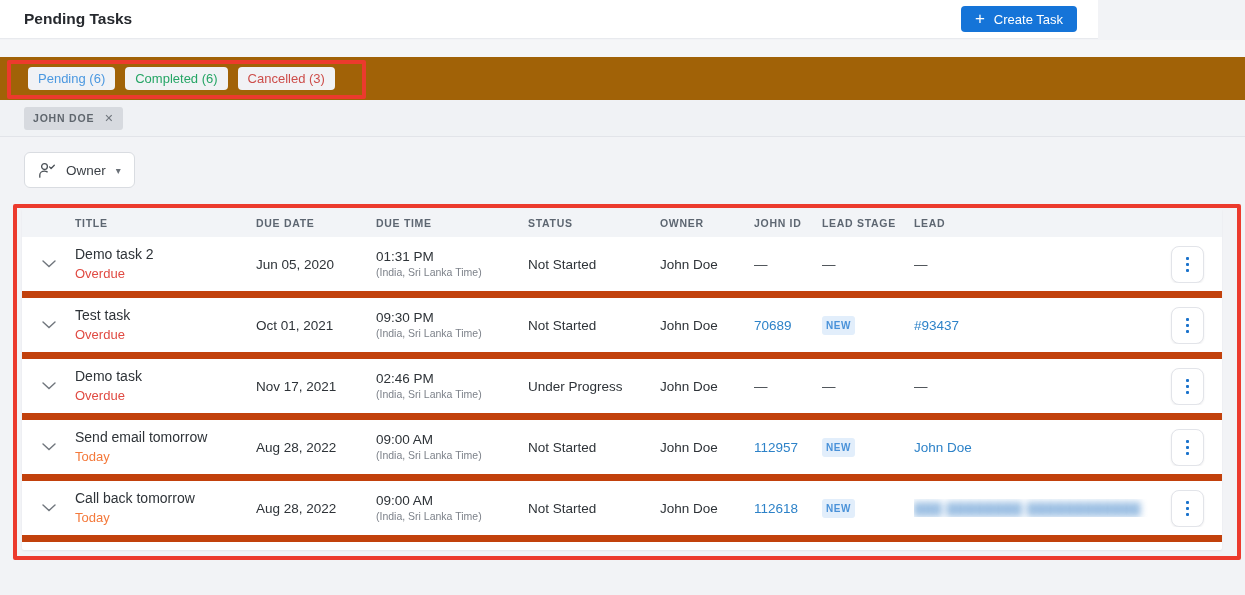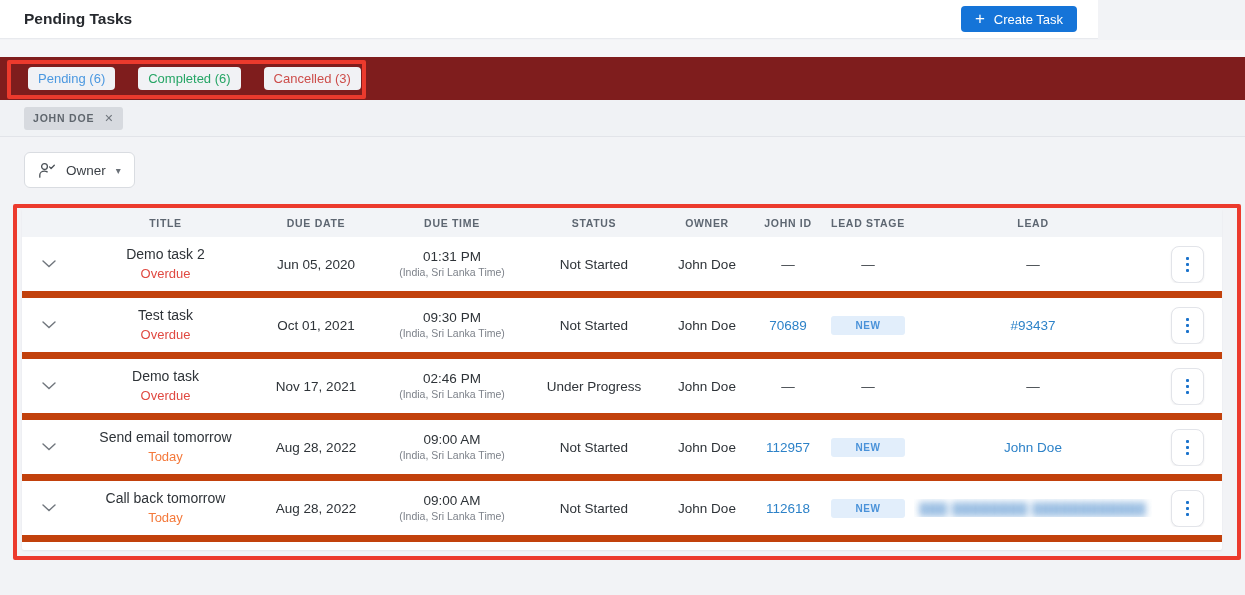--- a/index.html
+++ b/index.html
@@ -24,21 +24,21 @@
     background:#1574d8; color:#fff; border:none; border-radius:4px;
     height:26px; padding:0 14px; font-size:13px; cursor:pointer;
     font-family:"Liberation Sans", sans-serif;
   }
   .create-btn .plus { font-size:17px; font-weight:400; line-height:1; margin-top:-2px; }
 
   
   .strip { position:absolute; top:40px; left:0; width:1245px; height:17px; background:#f5f6f8; }
   .tabs-band {
     position:absolute; top:57px; left:0; width:1245px; height:43px;
-    background:#7f1d1d; display:flex; align-items:center; gap:23px; padding-left:28px;
+    background:#a16207; display:flex; align-items:center; gap:10px; padding-left:28px;
   }
   .tab {
     background:#f1f2f5; border-radius:4px; padding:4px 10px;
     font-size:13px; cursor:pointer; white-space:nowrap;
   }
   .tab-blue  { color:#4b98e0; }
   .tab-green { color:#25a565; }
   .tab-red   { color:#cd4d4a; }
 
   .chip-band {
@@ -73,35 +73,35 @@
   .grid-row {
     display:grid;
     grid-template-columns:53px 181px 120px 152px 132px 94px 68px 92px 238px 70px;
     align-items:center;
   }
   .thead {
     height:28px; background:#f2f4f7;
     font-size:10.5px; font-weight:bold; color:#5d6671; letter-spacing:0.7px;
   }
   .trow { height:61px; border-bottom:7px solid #c2410c; background:#fff; }
-  .c { overflow:hidden;text-align:center; }
+  .c { overflow:hidden; }
   .c-chev { display:flex; justify-content:center; align-items:center; cursor:pointer; }
   .t-name { font-size:14px; color:#2e3338; line-height:1.45; cursor:pointer; }
   .t-due  { font-size:13px; line-height:1.45; }
   .t-due-red    { color:#e04a42; }
   .t-due-orange { color:#f4793b; }
   .cell-text { font-size:13.5px; color:#2e3338; }
   .time-main { font-size:13.5px; color:#2e3338; line-height:1.3; }
   .time-tz   { font-size:10.5px; color:#7d828a; line-height:1.4; }
   .cell-link { font-size:13.5px; color:#2d82c8; cursor:pointer; }
   .dash { font-size:13.5px; color:#3b4046; }
   .badge {
     display:inline-block; background:#e2eefb; color:#4a92d9;
     font-size:10px; font-weight:bold; letter-spacing:0.6px;
-    padding:4px 24px; border-radius:3px;
+    padding:4px 4px; border-radius:3px;
   }
   .blurred {
     font-size:12px; color:#79a9d9; filter:blur(3.5px); opacity:0.8;
     white-space:nowrap; letter-spacing:1px;
   }
   .kebab {
     width:33px; height:37px; background:#fff;
     border:1px solid #e2e4e9; border-radius:8px;
     box-shadow:0 1px 2px rgba(40,44,52,.08);
     display:flex; flex-direction:column; align-items:center; justify-content:center; gap:3px;

